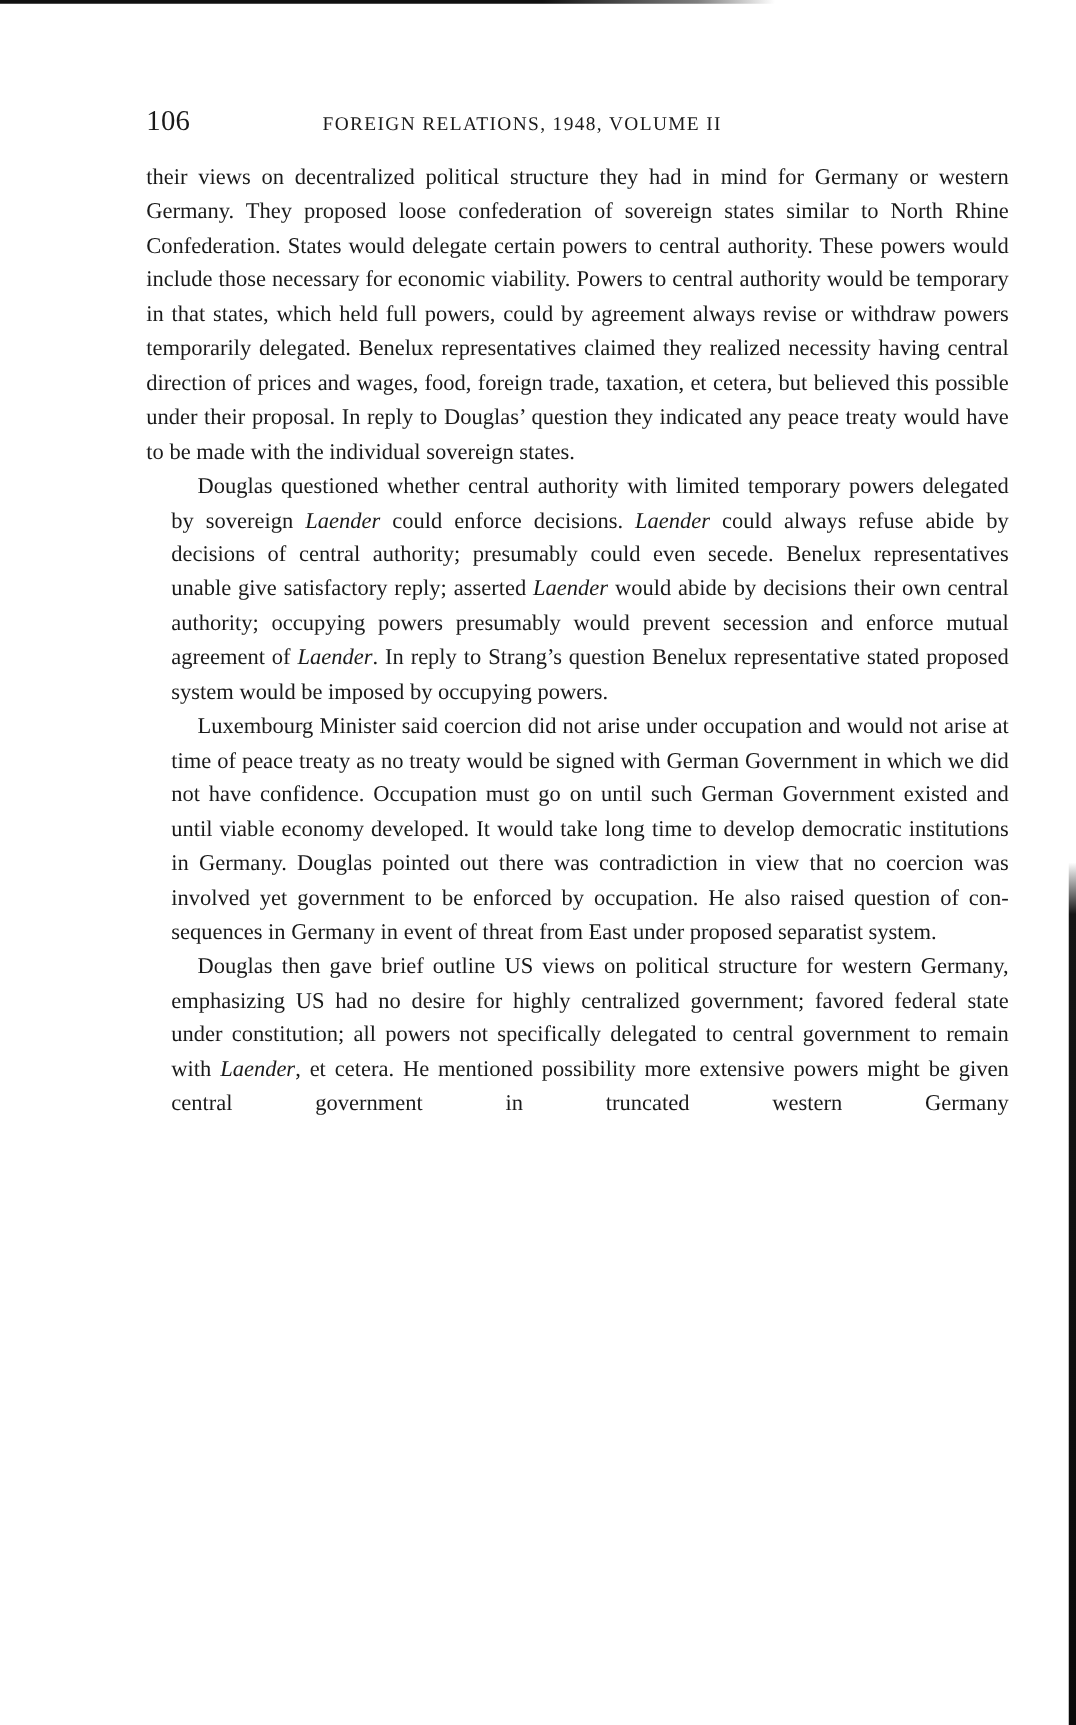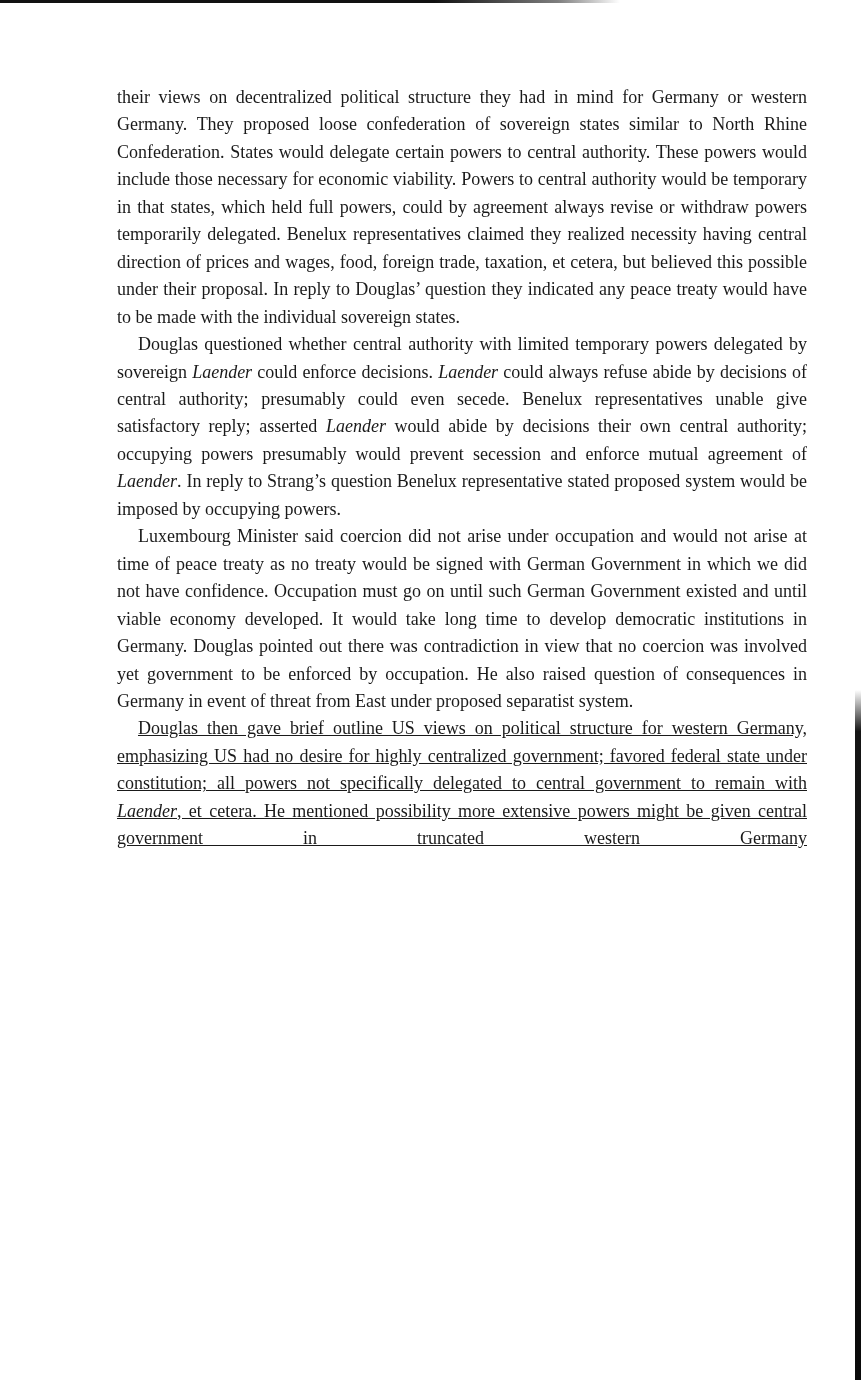--- a/index.html
+++ b/index.html
@@ -57,36 +57,40 @@
     .body-text p {
       margin: 0;
       font-size: 18px;
       line-height: 27.45px;
       text-align: justify;
       text-align-last: left;
       hyphens: manual;
     }
     .body-text p.indent {
       text-indent: 21px;
+      margin-left: 20px;
     }
     .body-text p.last-cut {
       text-align-last: justify;
-      text-decoration: underline;
     }
     .body-text em {
       font-style: italic;
     }
   </style>
 </head>
 <body>
 
 <div class="scan-edge-top"></div>
 <div class="scan-edge-right"></div>
 
 <div class="page">
+  <div class="running-head">
+    <span class="page-number">106</span>
+    <span class="running-title">FOREIGN RELATIONS, 1948, VOLUME II</span>
+  </div>
 
   <div class="body-text">
     <p><span>their views on decentralized political structure they had in mind for Germany or western Germany. They proposed loose confederation of sovereign states similar to North Rhine Confederation. States would delegate certain powers to central authority. These powers would in­clude those necessary for economic viability. Powers to central author­ity would be temporary in that states, which held full powers, could by agreement always revise or withdraw powers temporarily delegated. Benelux representatives claimed they realized necessity having cen­tral direction of prices and wages, food, foreign trade, taxation, et cetera, but believed this possible under their proposal. In reply to Douglas’ question they indicated any peace treaty would have to be made with the individual sovereign states.</span></p>
     <p class="indent"><span>Douglas questioned whether central authority with limited tem­porary powers delegated by sovereign </span><em>Laender</em><span> could enforce decisions. </span><em>Laender</em><span> could always refuse abide by decisions of central authority; presumably could even secede. Benelux representatives unable give satisfactory reply; asserted </span><em>Laender</em><span> would abide by decisions their own central authority; occupying powers presumably would prevent secession and enforce mutual agreement of </span><em>Laender</em><span>. In reply to Strang’s question Benelux representative stated proposed system would be imposed by occupying powers.</span></p>
     <p class="indent"><span>Luxembourg Minister said coercion did not arise under occupa­tion and would not arise at time of peace treaty as no treaty would be signed with German Government in which we did not have con­fidence. Occupation must go on until such German Government ex­isted and until viable economy developed. It would take long time to develop democratic institutions in Germany. Douglas pointed out there was contradiction in view that no coercion was involved yet govern­ment to be enforced by occupation. He also raised question of con­sequences in Germany in event of threat from East under proposed separatist system.</span></p>
     <p class="indent last-cut"><span>Douglas then gave brief outline US views on political structure for western Germany, emphasizing US had no desire for highly central­ized government; favored federal state under constitution; all powers not specifically delegated to central government to remain with </span><em>Laender</em><span>, et cetera. He mentioned possibility more extensive powers might be given central government in truncated western Germany</span></p>
   </div>
 </div>
 
 </body></html>

